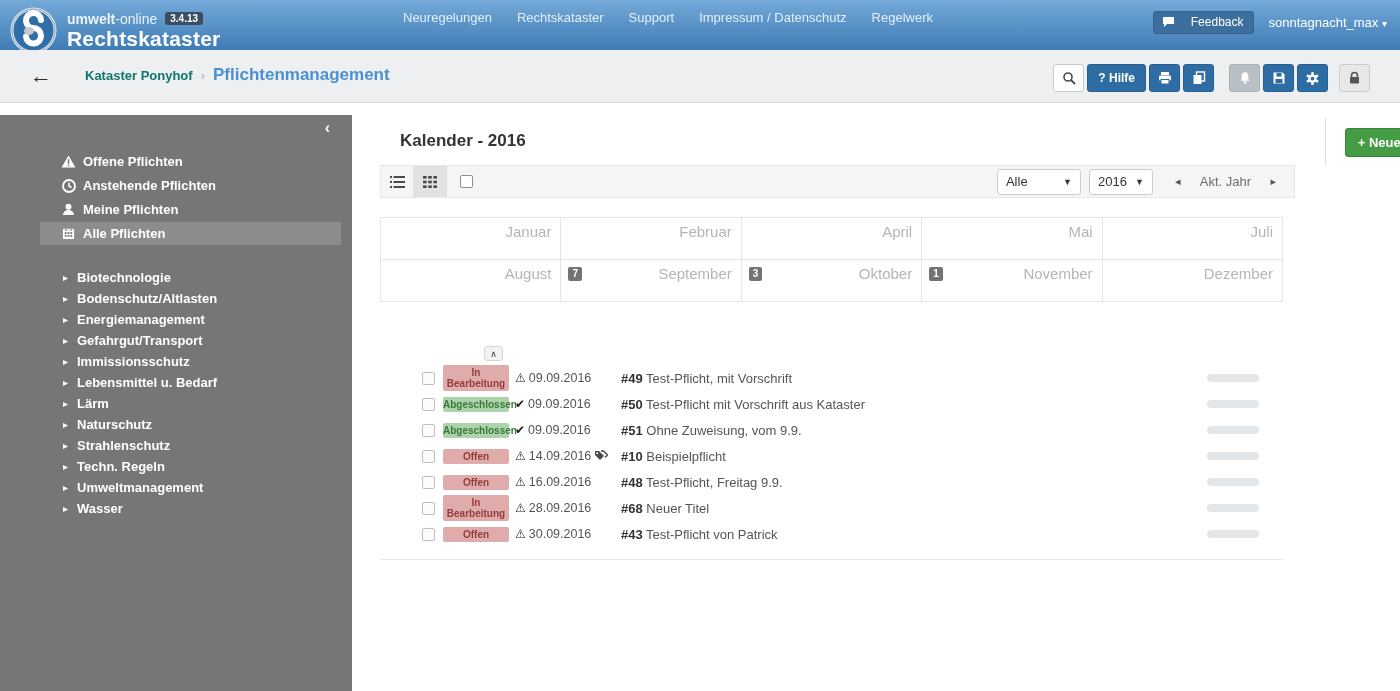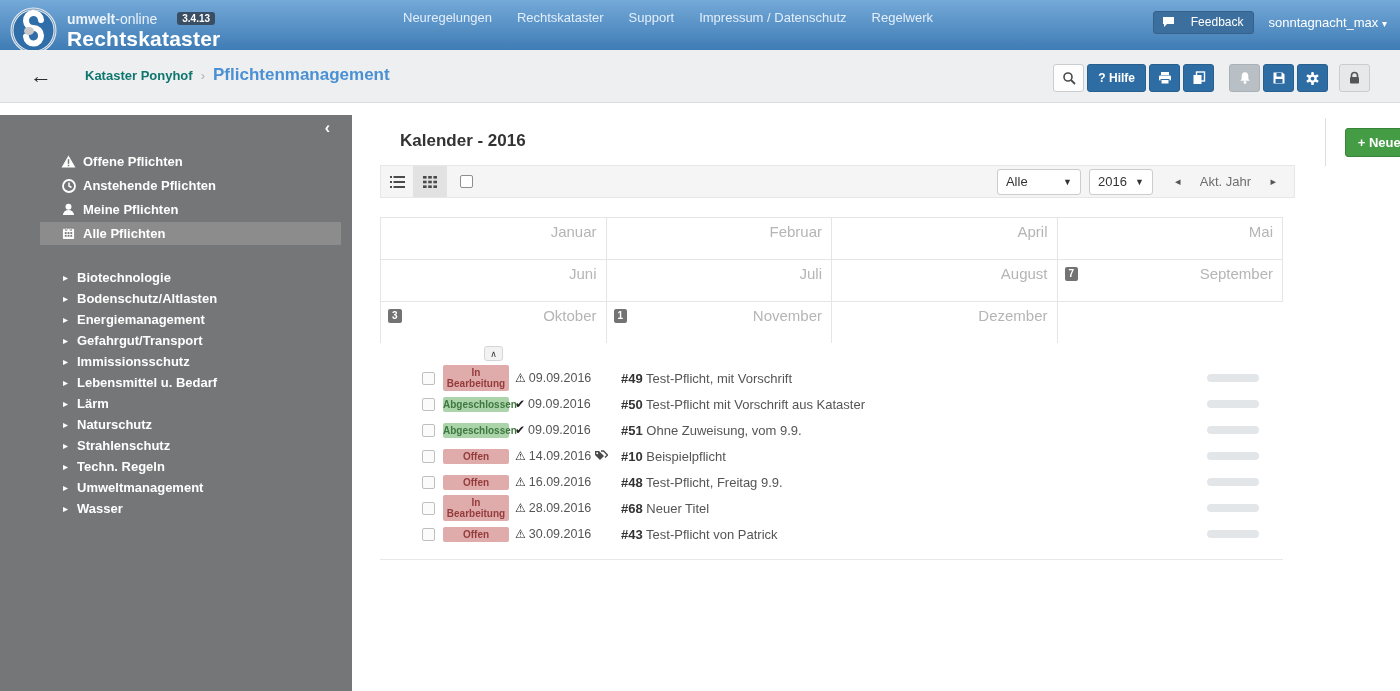--- a/index.html
+++ b/index.html
@@ -6,21 +6,21 @@
   html,body { width:1400px; height:691px; overflow:hidden; }
   body { font-family: "Liberation Sans", "DejaVu Sans", sans-serif; background:#fff; position:relative; }
 
   
   .topbar { height:50px; background:linear-gradient(to bottom, var(--header-top,#74a9d8), var(--header-bottom,#3f7cb5)); position:relative;padding-left:20px; }
   .brand { position:absolute; left:10px; top:7px; display:flex; align-items:center; }
   .logo { width:47px; height:47px; }
   .brand-text { margin-left:10px; color:#fff; }
   .brand-line1 { font-size:14px; color:#eaf2fa; display:flex; align-items:center; }
   .brand-line1 b { font-weight:700; }
-  .ver-badge { display:inline-block; margin-left:20px; background:#3a4e63; color:#fff; font-size:10px; font-weight:700; padding:1px 5px; border-radius:3px; }
+  .ver-badge { display:inline-block; margin-left:8px; background:#3a4e63; color:#fff; font-size:10px; font-weight:700; padding:1px 5px; border-radius:3px; }
   .brand-line2 { font-size:21px; font-weight:700; letter-spacing:0.2px; margin-top:0px; }
   .topnav { position:absolute; left:403px; top:10px; display:flex; gap:25px; }
   .topnav .nav-item { color:#e3eefa; font-size:13px; cursor:pointer; }
   .top-right { position:absolute; right:13px; top:11px; display:flex; align-items:center; gap:14px; }
   .feedback-btn { background:#3d6f9e; border:1px solid #35618b; color:#fff; font-size:12px; padding:3px 10px 4px 8px; border-radius:3px; display:flex; align-items:center; gap:16px; cursor:pointer; }
   .username { color:#fff; font-size:13px; cursor:pointer; }
   .username .caret { font-size:10px; }
 
   
   .crumbbar { height:53px; background:var(--breadcrumb-bg,#edeff1); border-bottom:1px solid #d9dcdf; position:relative; }
@@ -62,21 +62,21 @@
   .fb-checkbox { width:13px; height:13px; border:1px solid #8a8f94; border-radius:2px; background:#fff; margin-left:13px; cursor:pointer; }
   .fb-right { margin-left:auto; display:flex; align-items:center; margin-right:12px; }
   .select { background:#fff; border:1px solid #ccc; border-radius:3px; height:26px; display:flex; align-items:center; font-size:13px; color:#333; padding:0 8px; cursor:pointer; justify-content:space-between; }
   .select.scope { width:84px; }
   .select.year { width:64px; margin-left:8px; }
   .select .caret { font-size:9px; color:#333; margin-left:6px; }
   .pager { display:flex; align-items:center; margin-left:16px; }
   .pager .pg-arrow { font-size:11px; color:#555; cursor:pointer; padding:0 6px; }
   .pager .pg-label { font-size:13px; color:#6e6e6e; width:78px; text-align:center; cursor:pointer; }
 
-  .monthgrid { position:absolute; left:28px; top:102px; width:903px; display:grid; grid-template-columns:repeat(4,1fr); border-top:1px solid #e5e5e5; border-left:1px solid #e5e5e5; }
+  .monthgrid { position:absolute; left:28px; top:102px; width:903px; display:grid; grid-template-columns:repeat(5,1fr); border-top:1px solid #e5e5e5; border-left:1px solid #e5e5e5; }
   .month-cell { height:42px; border-right:1px solid #e5e5e5; border-bottom:1px solid #e5e5e5; position:relative; background:#fff; cursor:pointer; }
   .month-name { position:absolute; top:5px; right:9px; font-size:15px; color:#b5b5b5; }
   .month-count { position:absolute; top:7px; left:7px; background:#737373; color:#fff; font-size:10px; font-weight:700; line-height:14px; padding:0 4px; border-radius:2px; }
 
   .entries-panel { position:absolute; left:28px; top:228px; width:903px; border-bottom:1px solid #e8e8e8; padding-bottom:12px; background:#fff; }
   .collapse-btn { margin:3px 0 4px 104px; width:19px; height:15px; background:#f2f2f2; border:1px solid #d5d5d5; border-radius:3px; font-size:9px; color:#333; display:flex; align-items:center; justify-content:center; cursor:pointer; }
   .entry-row { display:flex; align-items:center; height:26px; padding-left:42px; }
   .row-checkbox { width:13px; height:13px; background:#fbfbfb; border:1px solid #bfbfbf; border-radius:2px; flex:0 0 auto; cursor:pointer; }
   .status-badge { margin-left:8px; width:66px; flex:0 0 auto; text-align:center; font-size:10px; font-weight:700; padding:2px 0; border-radius:2px; }
   .badge-open, .badge-progress { background:var(--badge-red-bg,#e0abab); color:var(--badge-red-text,#943c3c); }
@@ -392,24 +392,20 @@
       <div class="month-cell">
 
         <span class="month-name">April</span>
       </div>
 
       <div class="month-cell">
 
         <span class="month-name">Mai</span>
       </div>
 
-      <div class="month-cell">
-
-        <span class="month-name">Juni</span>
-      </div>
 
       <div class="month-cell">
 
         <span class="month-name">Juli</span>
       </div>
 
       <div class="month-cell">
 
         <span class="month-name">August</span>
       </div>

